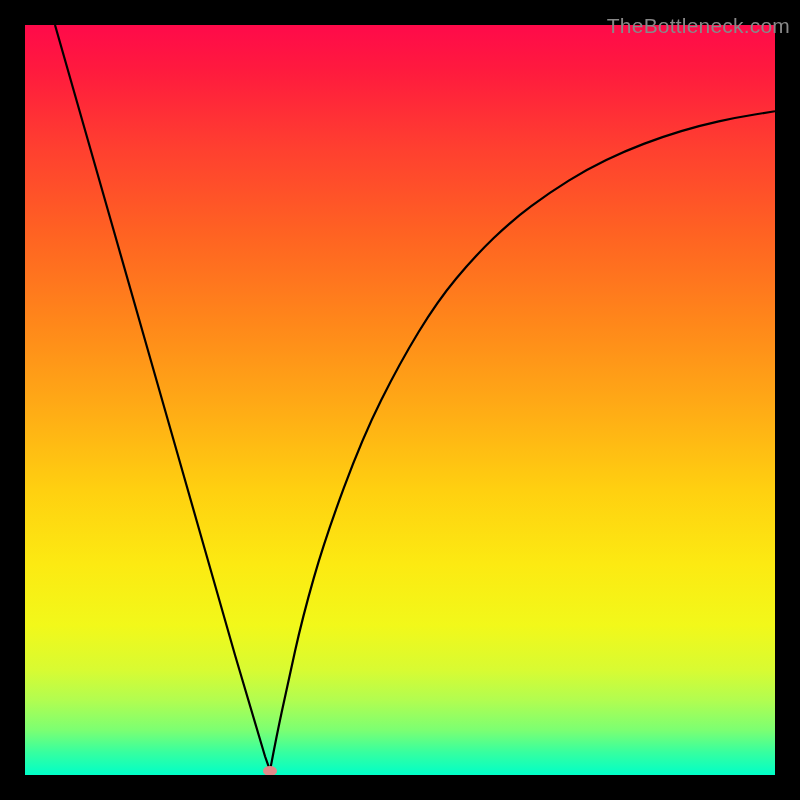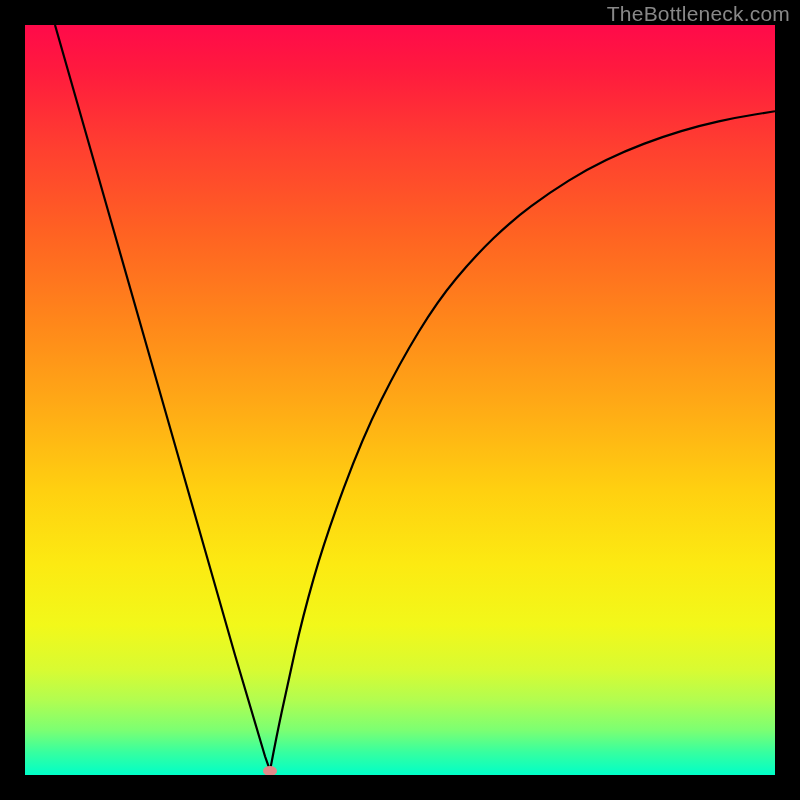--- a/index.html
+++ b/index.html
@@ -76,15 +76,15 @@
 <div class="frame">
 
   <div class="plot-area">
     <svg class="curve-svg" viewBox="0 0 750 750" preserveAspectRatio="none">
       <path id="left-path" class="curve-path" d="M30.00 0.00 L60.00 105.00 L90.00 210.00 L120.00 315.00 L150.00 420.00 L180.00 525.00 L210.00 630.00 L240.00 731.25 L245.03 745.50"></path>
       <path id="right-path" class="curve-path" d="M245.03 745.50 Q251.25 712.50 256.88 686.25 Q262.50 660.00 270.00 626.25 Q277.50 592.50 288.75 553.13 Q300.00 513.75 318.75 463.13 Q337.50 412.50 356.25 375.00 Q375.00 337.50 393.75 306.75 Q412.50 276.00 431.25 253.50 Q450.00 231.00 468.75 213.00 Q487.50 195.00 506.25 181.13 Q525.00 167.25 543.75 155.63 Q562.50 144.00 581.25 135.00 Q600.00 126.00 618.75 118.88 Q637.50 111.75 656.25 106.13 Q675.00 100.50 693.75 96.38 Q712.50 92.25 731.25 89.25 T750.00 86.25"></path>
     </svg>
     <div id="marker" class="marker" style="left: 245.025px; top: 745.5px; background: rgb(224, 138, 138);"></div>
   </div>
 
-  <div id="watermark" class="watermark" style="top: 2px; right: 10px;">TheBottleneck.com</div>
+  <div id="watermark" class="watermark" style="top: 14px; right: 10px;">TheBottleneck.com</div>
 
 </div>
 
 </body></html>

